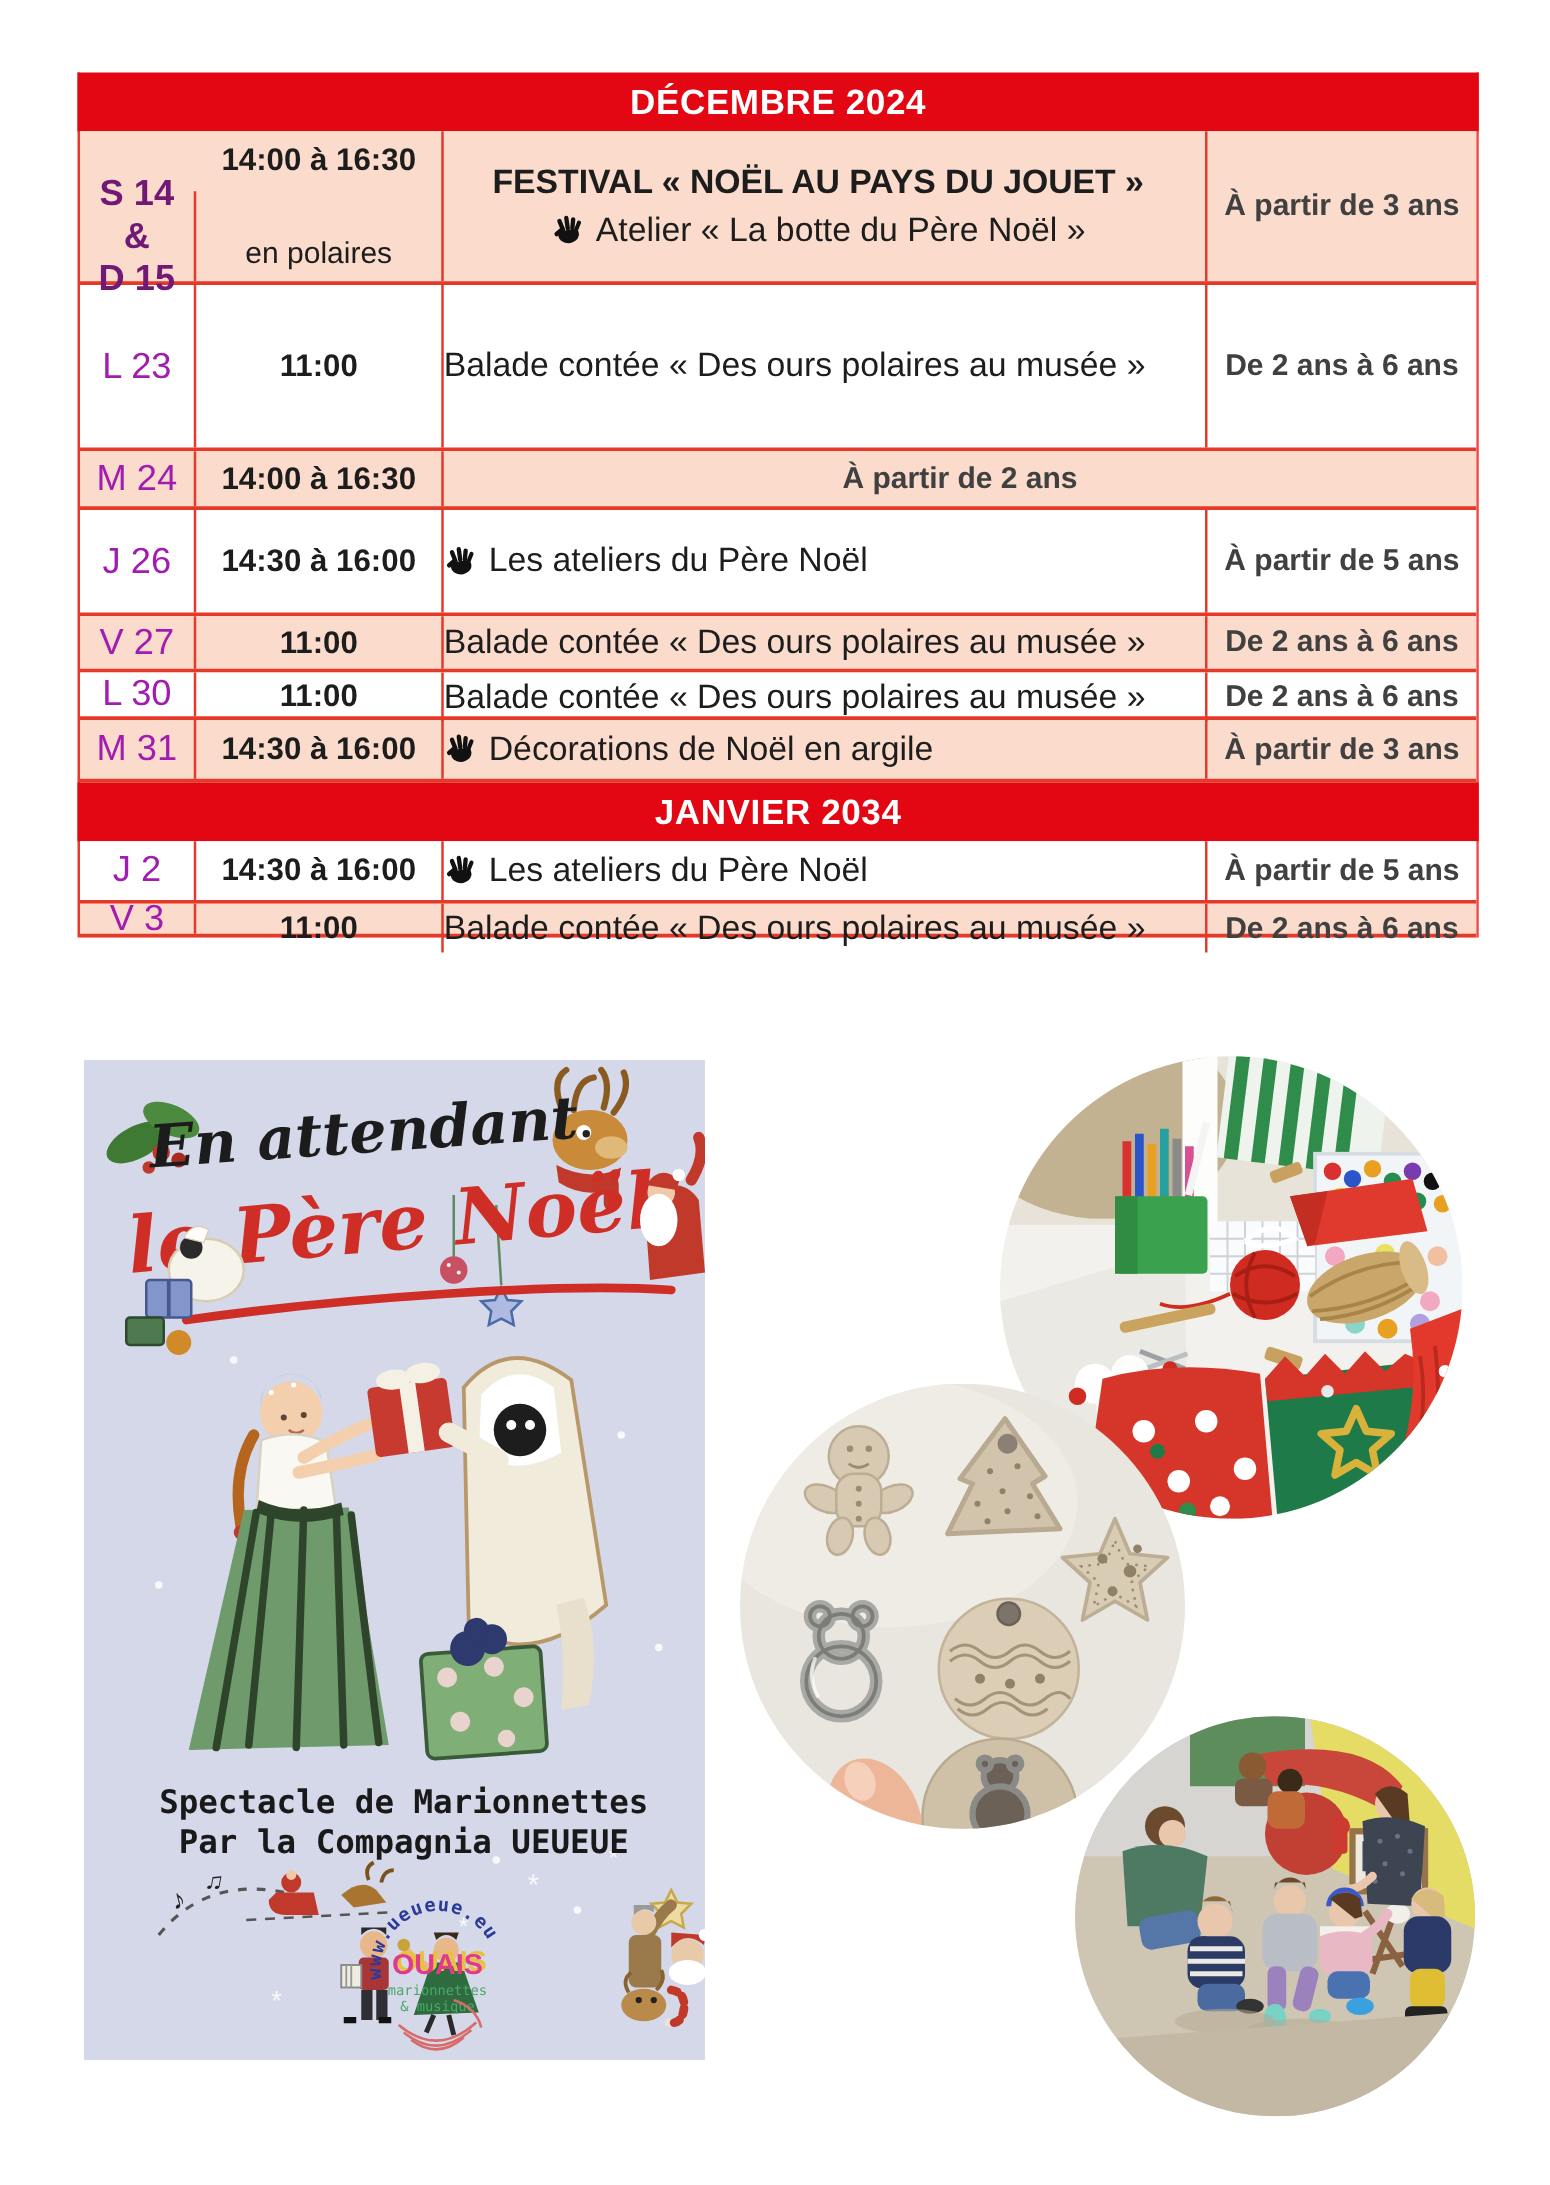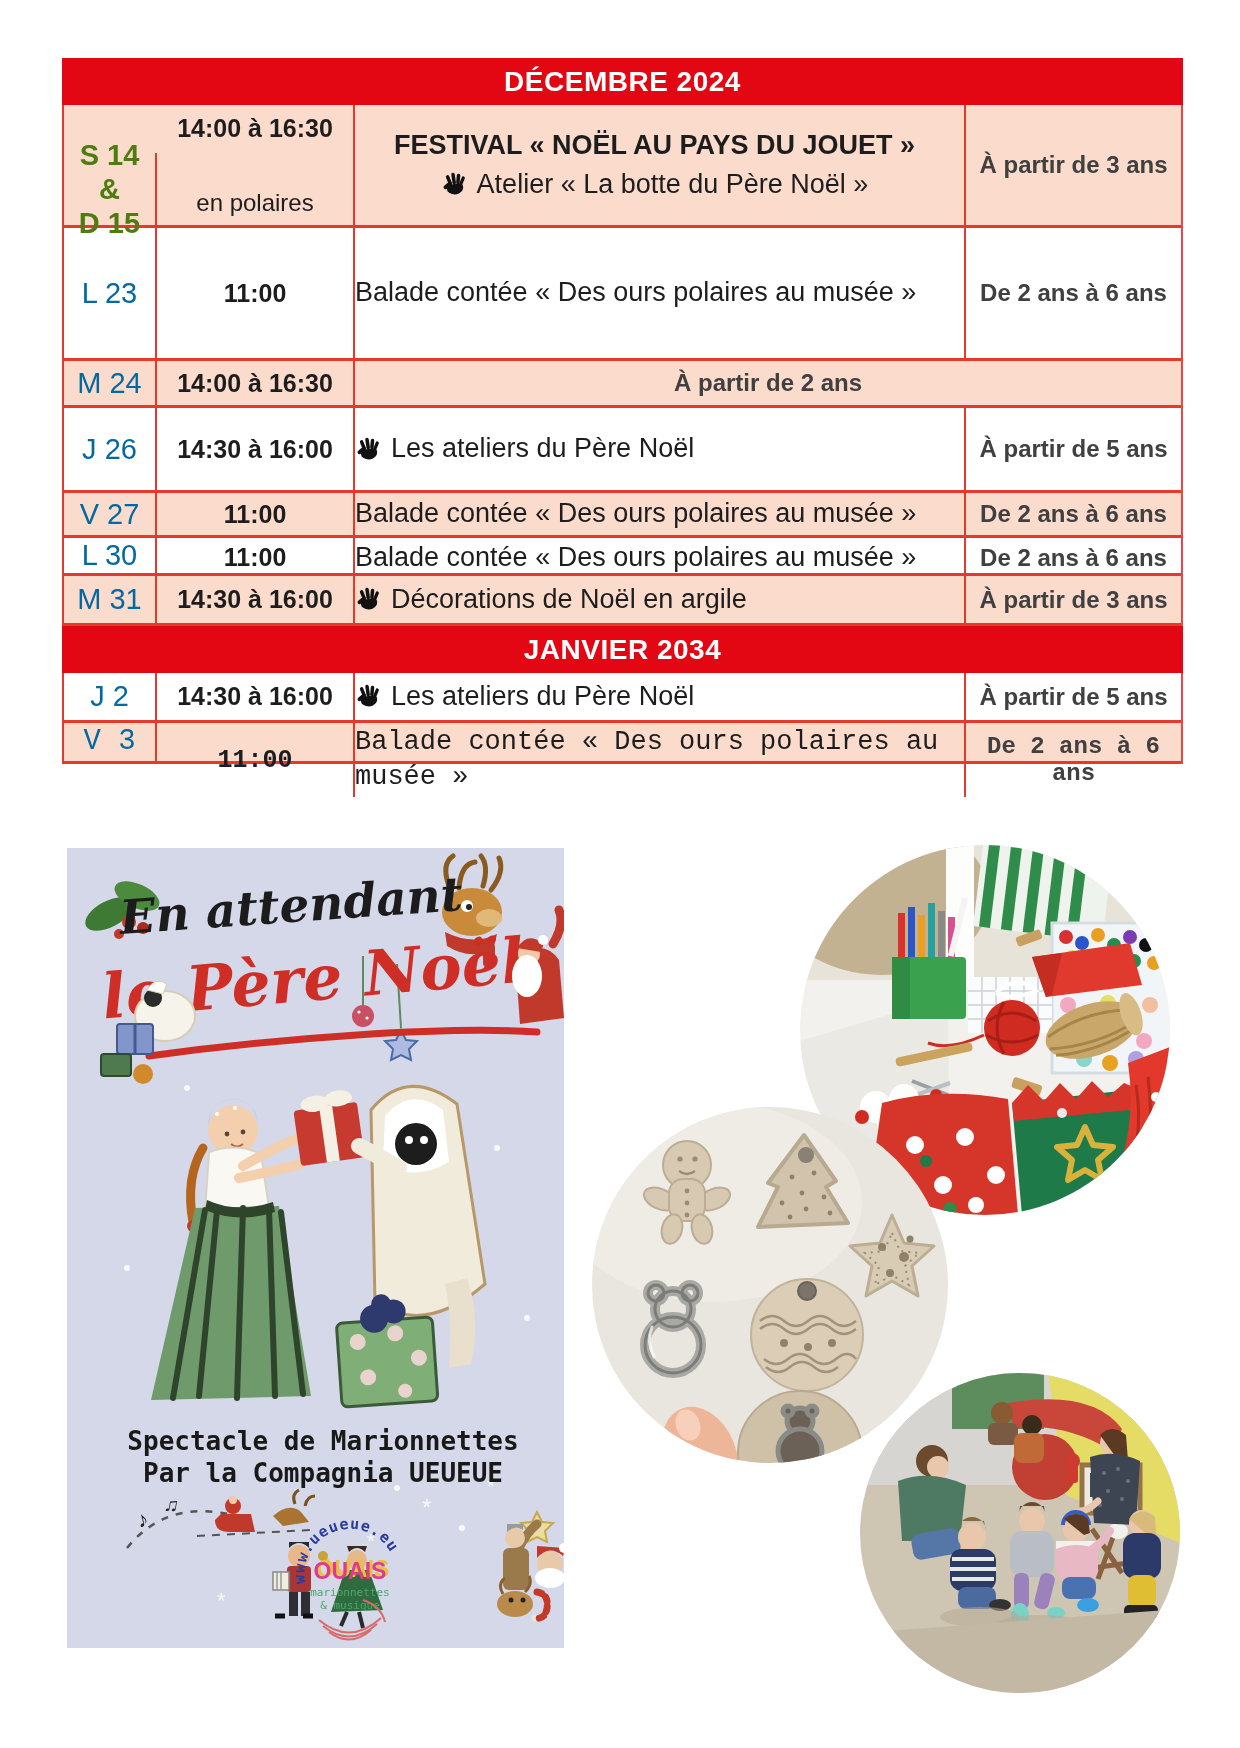--- a/index.html
+++ b/index.html
@@ -9,22 +9,22 @@
   
   .schedule{position:absolute;left:62px;top:58px;width:1121px;
     border-left:2px solid #e5392a;border-right:2px solid #ef4444;box-sizing:border-box;}
   .section-header{height:47px;display:flex;align-items:center;justify-content:center;
     background:#e30613;color:#ffffff;font-weight:700;font-size:28px;letter-spacing:.5px;
     margin:0 -2px;}
   .row{display:flex;border-bottom:3px solid #e5392a;background:#ffffff;box-sizing:border-box;}
   .row.shaded{background:#fadbcc;}
   .cell-date{width:93px;flex:0 0 93px;border-right:2px solid #e5392a;display:flex;
     flex-direction:column;justify-content:center;align-items:center;font-size:29px;
-    color:#0369a1;line-height:1.18;box-sizing:border-box;}
-  .cell-date.bold{font-weight:700;color:#4d7c0f;margin-top:48px;}
+    color:#a21caf;line-height:1.18;box-sizing:border-box;}
+  .cell-date.bold{font-weight:700;color:#701a75;margin-top:48px;}
   .entries{flex:1;display:flex;flex-direction:column;}
   .entry{display:flex;flex:1 1 auto;align-items:stretch;}
   .cell-time{width:198px;flex:0 0 198px;border-right:2px solid #e5392a;display:flex;
     flex-direction:column;justify-content:center;text-align:center;box-sizing:border-box;gap:44px;}
   .time-main{font-weight:700;font-size:25px;color:#1d1d1d;}
   .time-note{font-size:24px;color:#1d1d1d;margin-top:2px;}
   .cell-event{width:611px;flex:0 0 611px;border-right:2px solid #e5392a;display:flex;
     flex-direction:column;justify-content:center;box-sizing:border-box;}
   .event-line{display:flex;align-items:center;gap:9px;font-size:27px;color:#1d1d1d;
     line-height:1.3;padding:2px 10px 2px 0;}
@@ -229,21 +229,21 @@
       <path d="M5.6 11.5 h12.8 a6.4 6.4 0 0 1 -0.6 7.2 q-5.8 4.6 -11.6 0 a6.4 6.4 0 0 1 -0.6 -7.2 z"></path>
     </g>
   </svg>
                 <span>Les ateliers du Père Noël</span>
               </div>
             </div>
             <div class="cell-age">À partir de 5 ans</div>
           </div>
         </div>
       </div>
-      <div class="row shaded" style="height: 41px; font-family: Liberation Mono, monospace;">
+      <div class="row shaded" style="height: 27px;">
         <div class="cell-date">
           <div>V 3</div>
         </div>
         <div class="entries">
           <div class="entry">
             <div class="cell-time">
               <div class="time-main">11:00</div>
             </div>
             <div class="cell-event">
               <div class="event-line">

